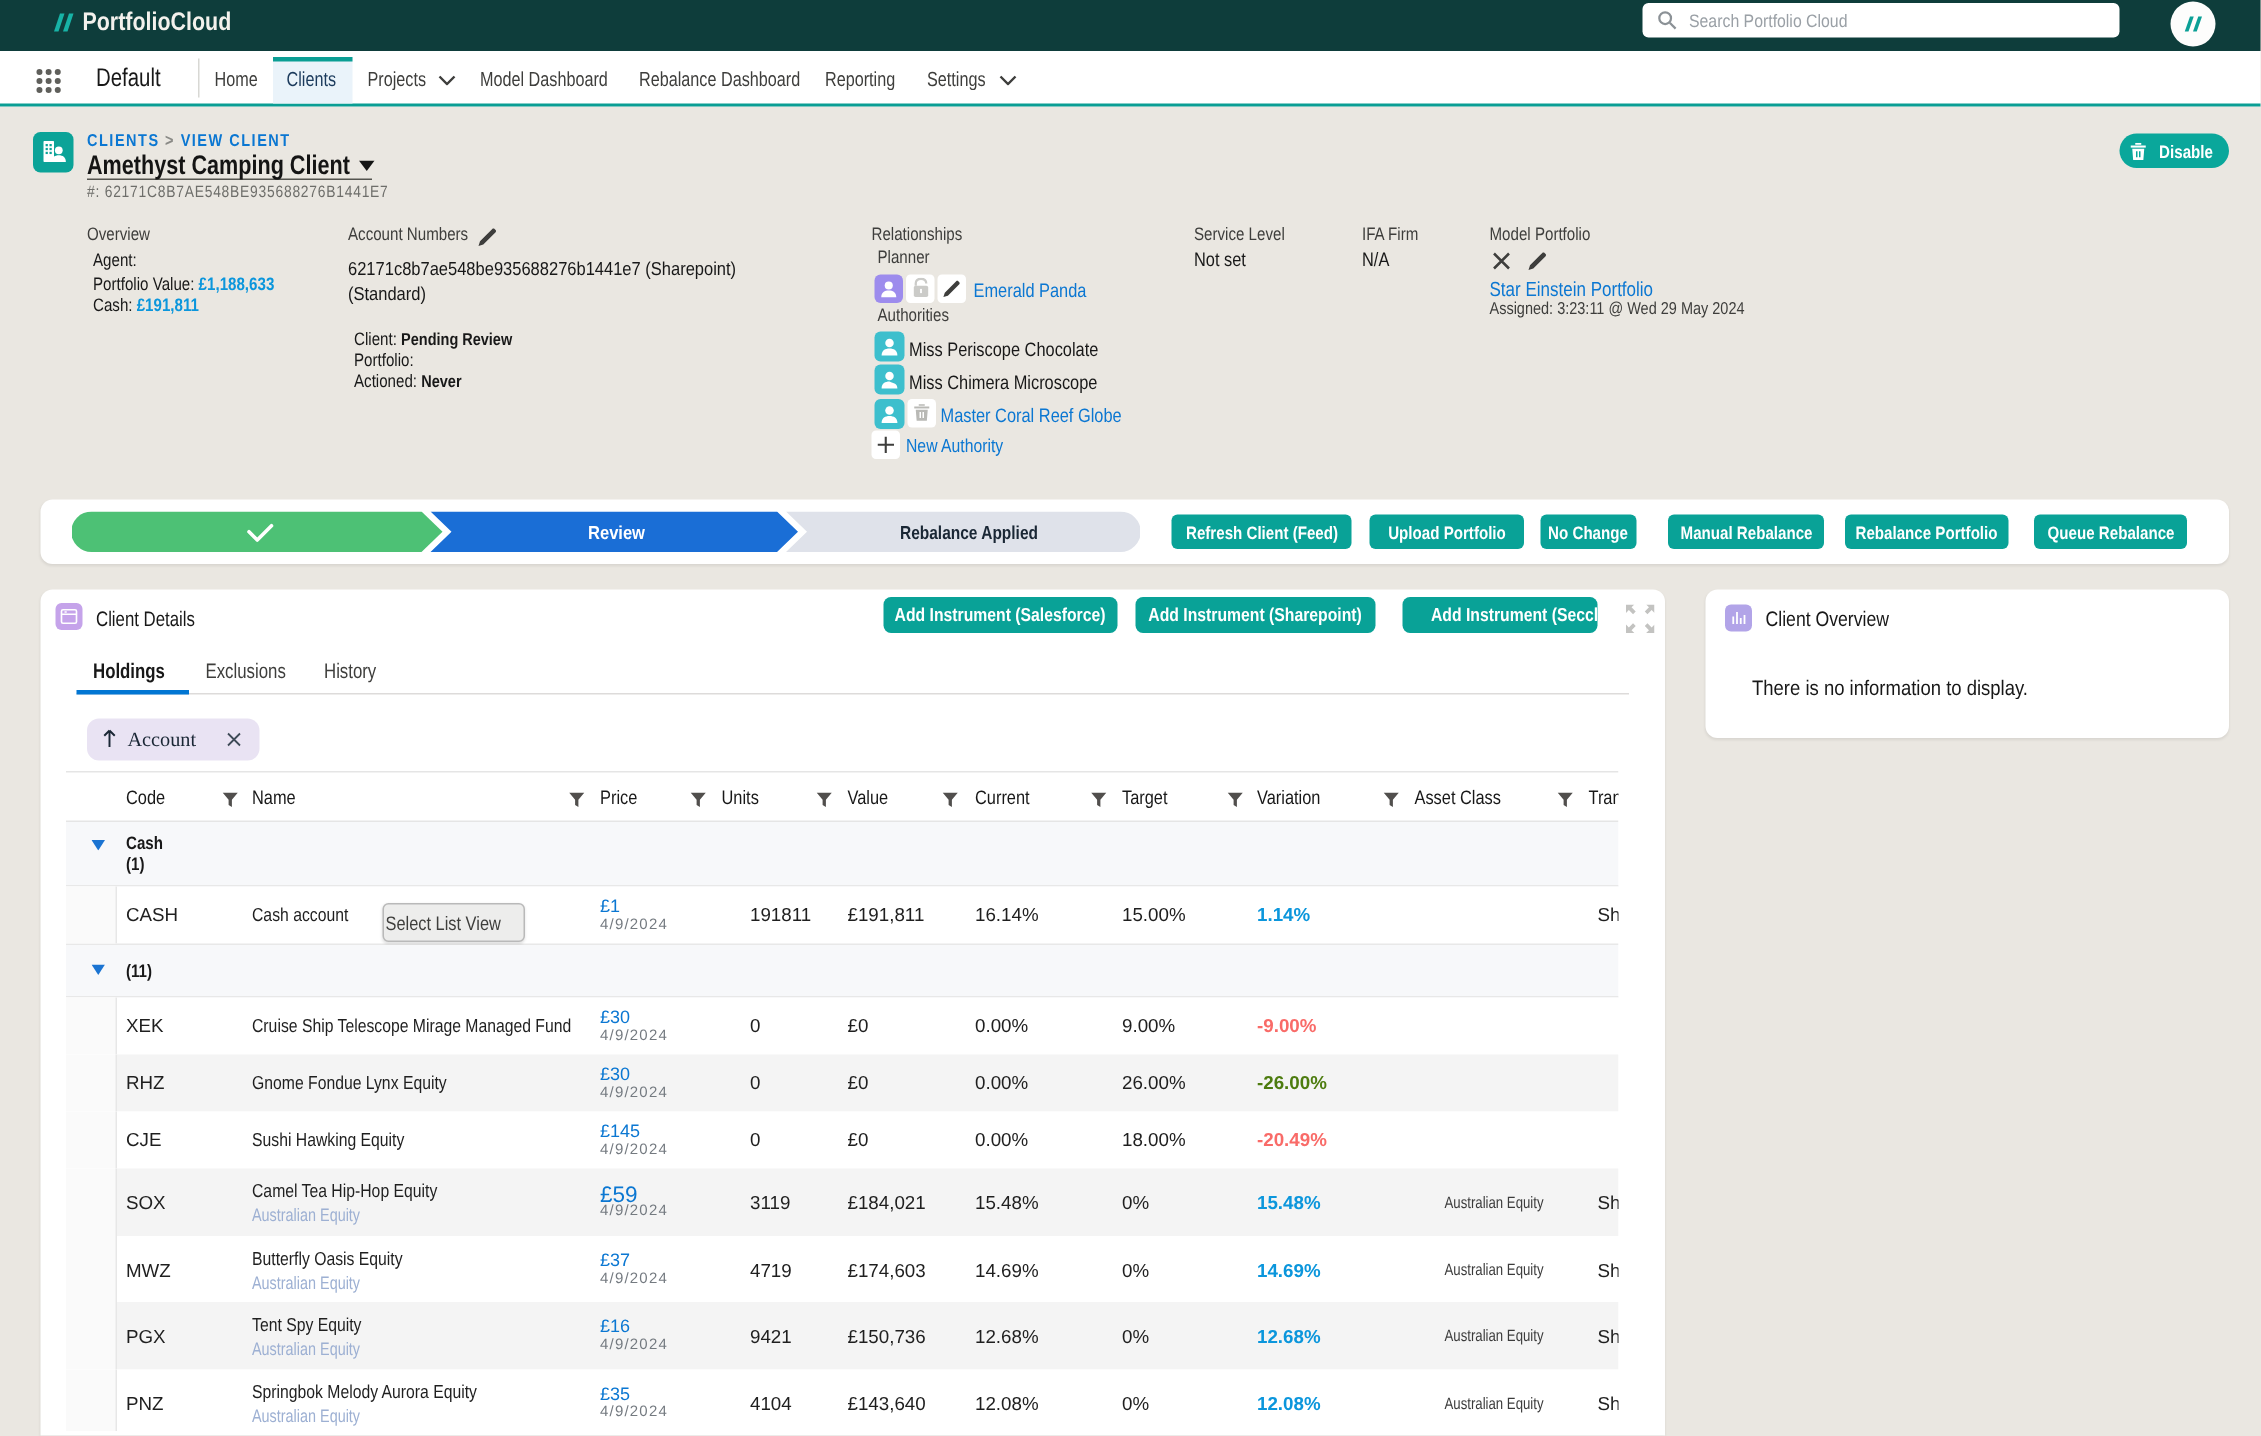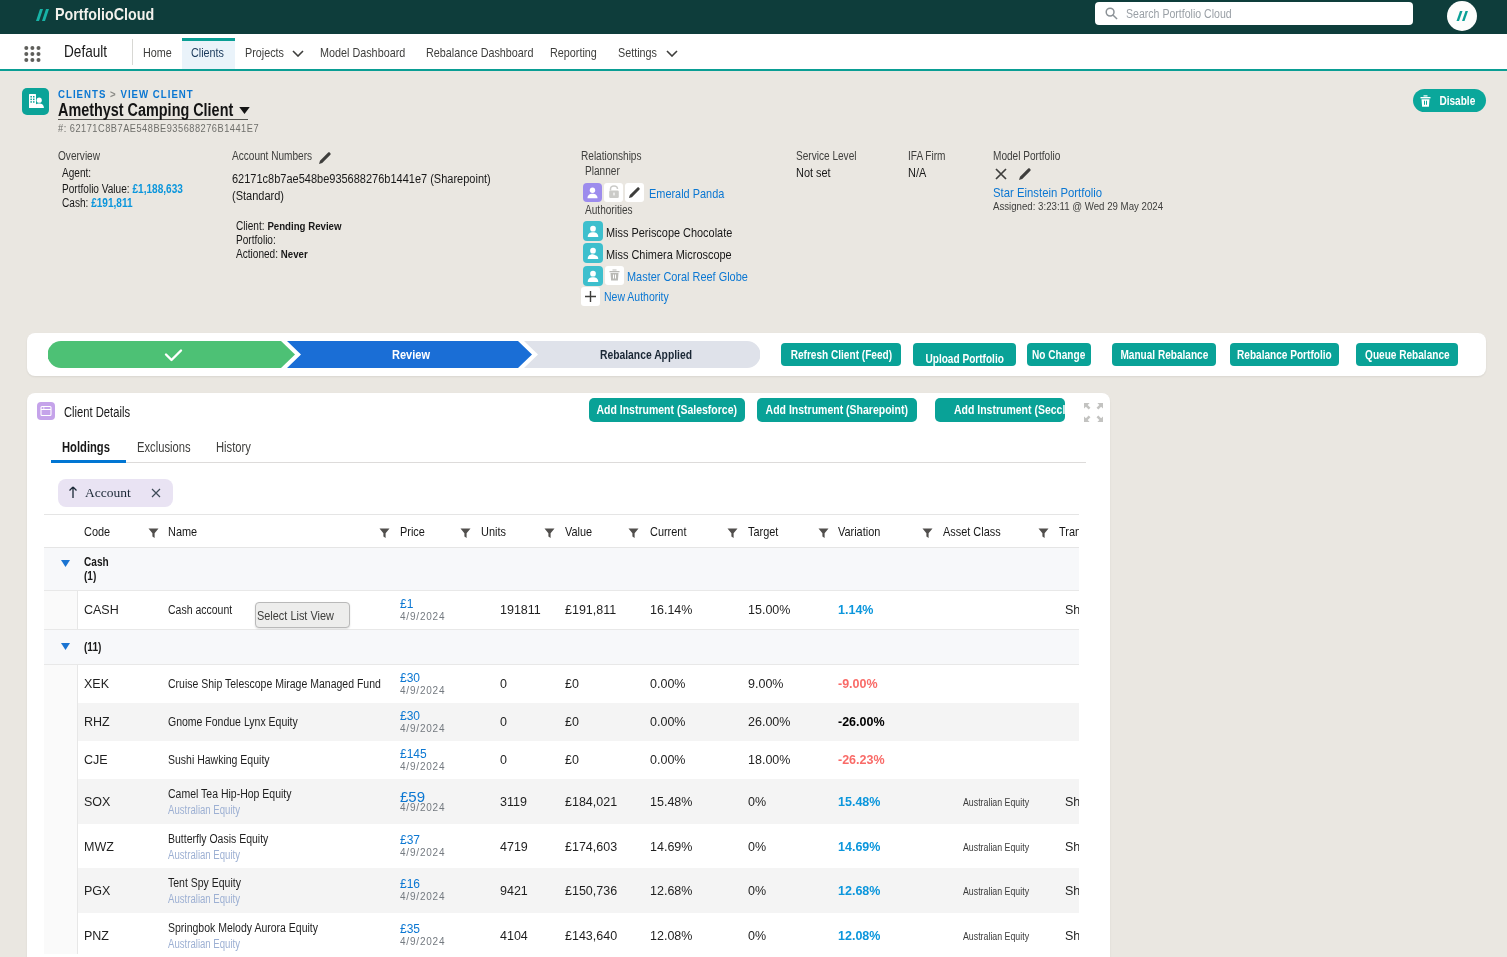--- a/index.html
+++ b/index.html
@@ -221,21 +221,21 @@
   <path d="M13 0 H233 L247 13.5 L233 27 H13 A13.5 13.5 0 0 1 13 0 Z" fill="#4dc175"></path>
   <path d="M239 0 H470 L484 13.5 L470 27 H239 L253 13.5 Z" fill="#1a6ed6"></path>
   <path d="M476 0 H699 A13.5 13.5 0 0 1 699 27 H476 L490 13.5 Z" fill="#dfe2ea"></path>
   <path d="M118 13.5 L123.5 19 L133 9.5" fill="none" stroke="#fff" stroke-width="2.4" stroke-linecap="round" stroke-linejoin="round"></path>
   <text x="363" y="18" font-size="12.5" font-weight="bold" fill="#fff" text-anchor="middle" font-family="Liberation Sans" textLength="38" lengthAdjust="spacingAndGlyphs">Review</text>
   <text x="598" y="18" font-size="12.5" font-weight="bold" fill="#1a2735" text-anchor="middle" font-family="Liberation Sans" textLength="92" lengthAdjust="spacingAndGlyphs">Rebalance Applied</text>
 </svg>
 <div class="tealbtn" style="left:781px;top:343px;width:120px;height:23px;">
       <span>Refresh Client (Feed)</span>
     </div>
-<div class="tealbtn" style="left:913px;top:343px;width:103px;height:23px;align-items:flex-end;">
+<div class="tealbtn" style="left:913px;top:343px;width:103px;height:23px;">
       <span>Upload Portfolio</span>
     </div>
 <div class="tealbtn" style="left:1027px;top:343px;width:64px;height:23px;">
       <span>No Change</span>
     </div>
 <div class="tealbtn" style="left:1112px;top:343px;width:104px;height:23px;">
       <span>Manual Rebalance</span>
     </div>
 <div class="tealbtn" style="left:1230px;top:343px;width:109px;height:23px;">
       <span>Rebalance Portfolio</span>
@@ -373,33 +373,33 @@
 <div class="gutter"></div>
 <div class="abs" style="left:34px;top:0;width:1001px;height:100%;background:#f4f4f4;"></div>
 <span class="abs" style="left:40px;top:12px;">RHZ</span>
 <span class="abs s84" style="left:124px;top:12px;">Gnome Fondue Lynx Equity</span>
 <span class="abs link" style="left:356px;top:6px;font-size:12px;">£30</span>
 <span class="abs date" style="left:356px;top:20px;">4/9/2024</span>
 <span class="abs" style="left:456px;top:12px;">0</span>
 <span class="abs" style="left:521px;top:12px;">£0</span>
 <span class="abs" style="left:606px;top:12px;">0.00%</span>
 <span class="abs" style="left:704px;top:12px;">26.00%</span>
-<span class="abs" style="left:794px;top:12px;color:#000000;font-weight:bold;">-26.00%</span>
+<span class="abs" style="left:794px;top:12px;color:#4d7c0f;font-weight:bold;">-26.00%</span>
 </div>
 <div class="abs row" style="top:227.0px;height:38.0px;">
 <div class="gutter"></div>
 <span class="abs" style="left:40px;top:12px;">CJE</span>
 <span class="abs s84" style="left:124px;top:12px;">Sushi Hawking Equity</span>
 <span class="abs link" style="left:356px;top:6px;font-size:12px;">£145</span>
 <span class="abs date" style="left:356px;top:20px;">4/9/2024</span>
 <span class="abs" style="left:456px;top:12px;">0</span>
 <span class="abs" style="left:521px;top:12px;">£0</span>
 <span class="abs" style="left:606px;top:12px;">0.00%</span>
 <span class="abs" style="left:704px;top:12px;">18.00%</span>
-<span class="abs" style="left:794px;top:12px;color:#f96b68;font-weight:bold;">-26.23%</span>
+<span class="abs" style="left:794px;top:12px;color:#f96b68;font-weight:bold;">-20.49%</span>
 </div>
 <div class="abs row" style="top:265.0px;height:44.5px;">
 <div class="gutter"></div>
 <div class="abs" style="left:34px;top:0;width:1001px;height:100%;background:#f4f4f4;"></div>
 <span class="abs" style="left:40px;top:16px;">SOX</span>
 <span class="abs s84" style="left:124px;top:8px;">Camel Tea Hip-Hop Equity</span>
 <span class="abs s80" style="left:124px;top:24px;font-size:12px;color:#9db0d3;">Australian Equity</span>
 <span class="abs link" style="left:356px;top:9px;font-size:15px;">£59</span>
 <span class="abs date" style="left:356px;top:23px;">4/9/2024</span>
 <span class="abs" style="left:456px;top:16px;">3119</span>
@@ -453,14 +453,27 @@
 <span class="abs" style="left:606px;top:16px;">12.08%</span>
 <span class="abs" style="left:704px;top:16px;">0%</span>
 <span class="abs" style="left:794px;top:16px;color:#0b96dc;font-weight:bold;">12.08%</span>
 <span class="abs s80" style="left:919px;top:17px;font-size:11px;color:#3c3c3c;">Australian Equity</span>
 <span class="abs" style="left:1021px;top:16px;">Sha</span>
 </div>
 
   </div>
 </div>
 
+<div class="card" style="left:1137px;top:393px;width:349px;height:99px;">
+  <div class="abs" style="left:13px;top:10px;width:18px;height:18px;background:#b2a4e8;border-radius:4px;"></div>
+  <svg class="abs" style="left:13px;top:10px;" width="18" height="18" viewBox="0 0 18 18">
+        <g stroke="#fff" stroke-width="1.2">
+          <line x1="5.5" y1="13" x2="5.5" y2="8"></line>
+          <line x1="8" y1="13" x2="8" y2="5"></line>
+          <line x1="10.5" y1="13" x2="10.5" y2="9"></line>
+          <line x1="13" y1="13" x2="13" y2="7"></line>
+        </g>
+      </svg>
+  <div class="abs s84" style="left:40px;top:11px;font-size:14px;color:#181818;">Client Overview</div>
+  <div class="abs s88" style="left:31px;top:57px;font-size:14px;color:#181818;">There is no information to display.</div>
+</div>
 
 </div>
 
 </body></html>

